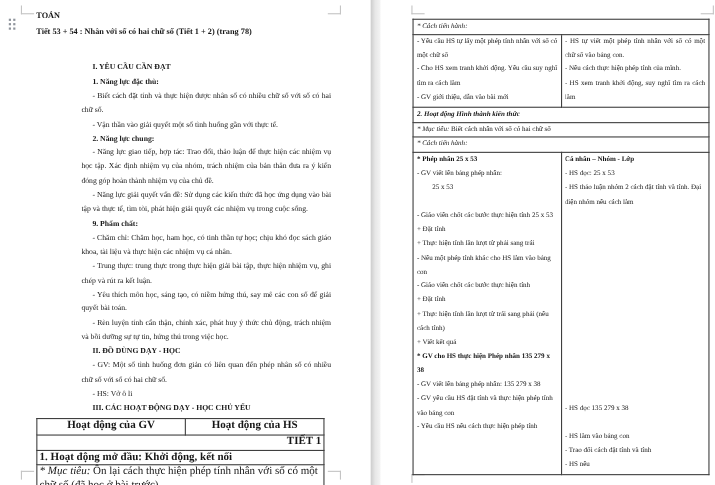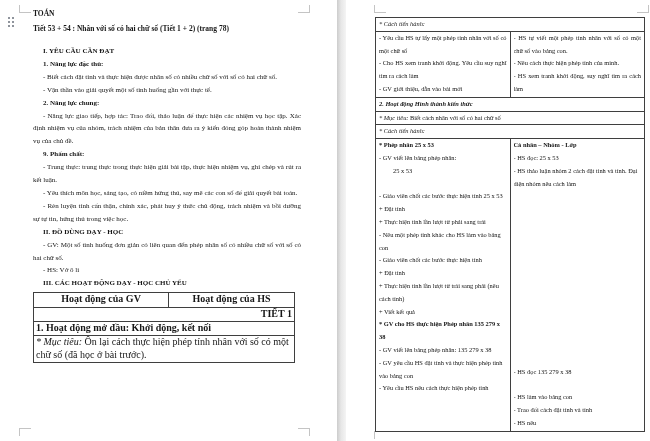--- a/index.html
+++ b/index.html
@@ -6,22 +6,22 @@
   .canvas{position:relative;width:650px;height:441px;overflow:hidden;
           font-family:"Liberation Serif","DejaVu Serif",serif;color:#161616;background:#fbfbfb;}
   .page{position:absolute;top:0;height:441px;background:#ffffff;}
   .page-left{left:0;width:337px;}
   .page-right{left:346px;width:304px;}
   .page-gap{position:absolute;left:337px;top:0;width:9px;height:441px;
             background:linear-gradient(to right,#cccccc 0,#e7e7e7 45%,#f4f4f4 100%);}
   
   .content{position:absolute;left:33px;top:6px;width:268px;}
   .doc-title,.doc-subtitle{font-weight:bold;font-size:7.5px;line-height:15px;}
-  .doc-subtitle{margin-bottom:9px;}
-  .para{font-size:7px;line-height:12.9px;text-align:justify;text-indent:10px;}
+  .doc-subtitle{margin-bottom:19px;}
+  .para{font-size:7px;line-height:12.9px;text-align:justify;text-indent:10px;margin-left:41px;}
   .hd{font-weight:bold;}
   .it{font-style:italic;}
   
   table{border-collapse:collapse;table-layout:fixed;}
   td{border:1px solid #3f3f3f;vertical-align:top;padding:0 2px;font-size:10px;line-height:12.9px;}
   .t1{width:262px;margin-top:2px;}
   .t1 .th{font-weight:bold;text-align:center;height:14px;}
   .t1 .tiet{font-weight:bold;text-align:right;}
   .t2{position:absolute;left:29px;top:17px;width:270px;}
   .t2 td{font-size:6.4px;line-height:12.8px;padding:0 3px;}
@@ -57,21 +57,23 @@
     <div class="content">
       <div class="doc-title">TOÁN</div>
       <div class="doc-subtitle">Tiết 53 + 54 : Nhân với số có hai chữ số (Tiết 1 + 2) (trang 78)</div>
 
       <div class="para hd">I. YÊU CẦU CẦN ĐẠT</div>
       <div class="para hd">1. Năng lực đặc thù:</div>
       <div class="para">- Biết cách đặt tính và thực hiện được nhân số có nhiều chữ số với số có hai chữ số.</div>
       <div class="para">- Vận thần vào giải quyết một số tình huống gần với thực tế.</div>
       <div class="para hd">2. Năng lực chung:</div>
       <div class="para">- Năng lực giao tiếp, hợp tác: Trao đổi, thảo luận để thực hiện các nhiệm vụ học tập. Xác định nhiệm vụ của nhóm, trách nhiệm của bản thân đưa ra ý kiến đóng góp hoàn thành nhiệm vụ của chủ đề.</div>
+      <div class="para">- Năng lực giải quyết vấn đề: Sử dụng các kiến thức đã học ứng dụng vào bài tập và thực tế, tìm tòi, phát hiện giải quyết các nhiệm vụ trong cuộc sống.</div>
       <div class="para hd">9. Phẩm chất:</div>
+      <div class="para">- Chăm chỉ: Chăm học, ham học, có tinh thần tự học; chịu khó đọc sách giáo khoa, tài liệu và thực hiện các nhiệm vụ cá nhân.</div>
       <div class="para">- Trung thực: trung thực trong thực hiện giải bài tập, thực hiện nhiệm vụ, ghi chép và rút ra kết luận.</div>
       <div class="para">- Yêu thích môn học, sáng tạo, có niềm hứng thú, say mê các con số để giải quyết bài toán.</div>
       <div class="para">- Rèn luyện tính cẩn thận, chính xác, phát huy ý thức chủ động, trách nhiệm và bồi dưỡng sự tự tin, hứng thú trong việc học.</div>
       <div class="para hd">II. ĐỒ DÙNG DẠY - HỌC</div>
       <div class="para">- GV: Một số tình huống đơn giản có liên quan đến phép nhân số có nhiều chữ số với số có hai chữ số.</div>
       <div class="para">- HS: Vở ô li</div>
       <div class="para hd">III. CÁC HOẠT ĐỘNG DẠY - HỌC CHỦ YẾU</div>
 
       <table class="t1">
         <tbody>

